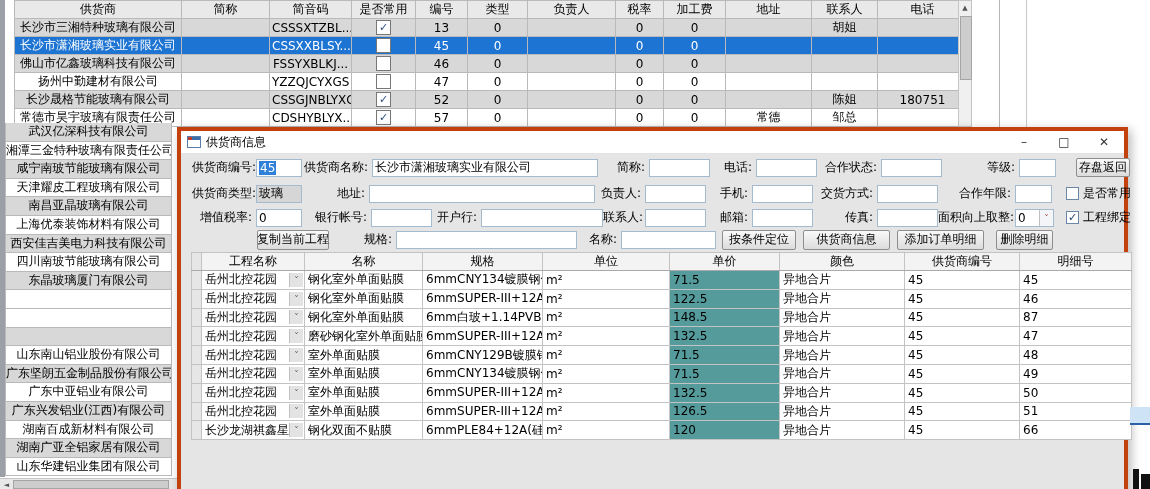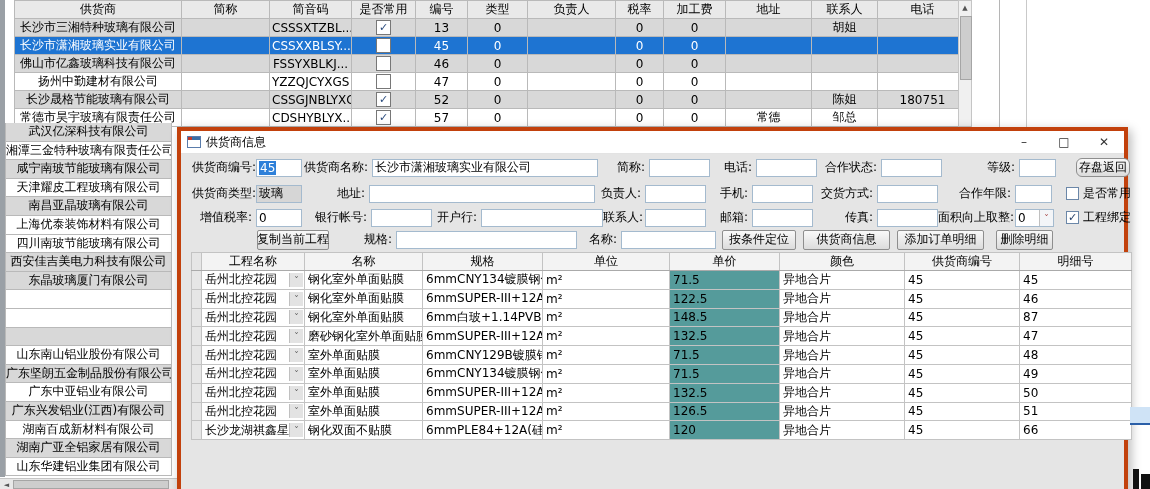--- a/index.html
+++ b/index.html
@@ -46,21 +46,21 @@
 
   .dbody{position:relative;height:339px;}
   .frow{display:flex;align-items:center;padding-left:11px;height:19px;}
   .lbl{display:inline-block;text-align:right;padding-right:4px;white-space:nowrap;overflow:hidden;box-sizing:border-box;flex:none;}
   .inp{display:inline-flex;align-items:center;height:18px;background:#fff;border:1px solid #a4bace;
        box-sizing:border-box;padding:0 2px;overflow:hidden;white-space:nowrap;flex:none;}
   .inp.ro{background:#d6d6d6;text-align:right;}
   .selhl{background:#2e80d9;color:#fff;padding:0 1px;}
   .btn{display:inline-flex;align-items:center;justify-content:center;height:20px;border:1px solid #8e8e8e;
        background:linear-gradient(#f9f9f9,#dcdcdc);padding:0 6px;border-radius:2px;box-sizing:border-box;flex:none;white-space:nowrap;}
-  .btn.small{height:19px;border-radius:6px;}
+  .btn.small{height:19px;}
   .cb{width:13px;height:13px;border:1px solid #6b87a8;background:#fff;display:inline-flex;align-items:center;
       justify-content:center;font-size:11px;line-height:11px;color:#223d66;box-sizing:border-box;flex:none;}
   .cblbl{margin-left:4px;white-space:nowrap;flex:none;}
   .combo{justify-content:space-between;padding-right:0;}
   .carr{font-style:normal;font-size:9px;color:#a33c3c;width:13px;text-align:center;border-left:1px solid #c0c0c0;height:100%;
         display:inline-flex;align-items:center;justify-content:center;background:#f3f5f8;}
   .secl{padding-left:11px;height:14px;line-height:14px;margin-top:2px;}
 
   .grid{margin:2px 12px 0 10px;width:940px;border:1px solid #8f8f8f;padding-left:40px;}
   .grid th,.grid td{border:1px solid #c3c3c3;padding:0 3px;overflow:hidden;white-space:nowrap;font-weight:normal;text-align:left;}
@@ -212,22 +212,22 @@
   <div class="vline l1"></div>
   <div class="vline l2"></div>
 
   <div class="sidebar" id="sidebar">
       <div class="srow g">武汉亿深科技有限公司</div>
       <div class="srow">湘潭三金特种玻璃有限责任公司</div>
       <div class="srow g">咸宁南玻节能玻璃有限公司</div>
       <div class="srow">天津耀皮工程玻璃有限公司</div>
       <div class="srow g">南昌亚晶玻璃有限公司</div>
       <div class="srow">上海优泰装饰材料有限公司</div>
+      <div class="srow g">西安佳吉美电力科技有限公司</div>
       <div class="srow">四川南玻节能玻璃有限公司</div>
-      <div class="srow g">西安佳吉美电力科技有限公司</div>
       <div class="srow g">东晶玻璃厦门有限公司</div>
       <div class="srow"></div>
       <div class="srow"></div>
       <div class="srow g"></div>
       <div class="srow">山东南山铝业股份有限公司</div>
       <div class="srow g">广东坚朗五金制品股份有限公司</div>
       <div class="srow">广东中亚铝业有限公司</div>
       <div class="srow g">广东兴发铝业(江西)有限公司</div>
       <div class="srow">湖南百成新材料有限公司</div>
       <div class="srow g">湖南广亚全铝家居有限公司</div>

